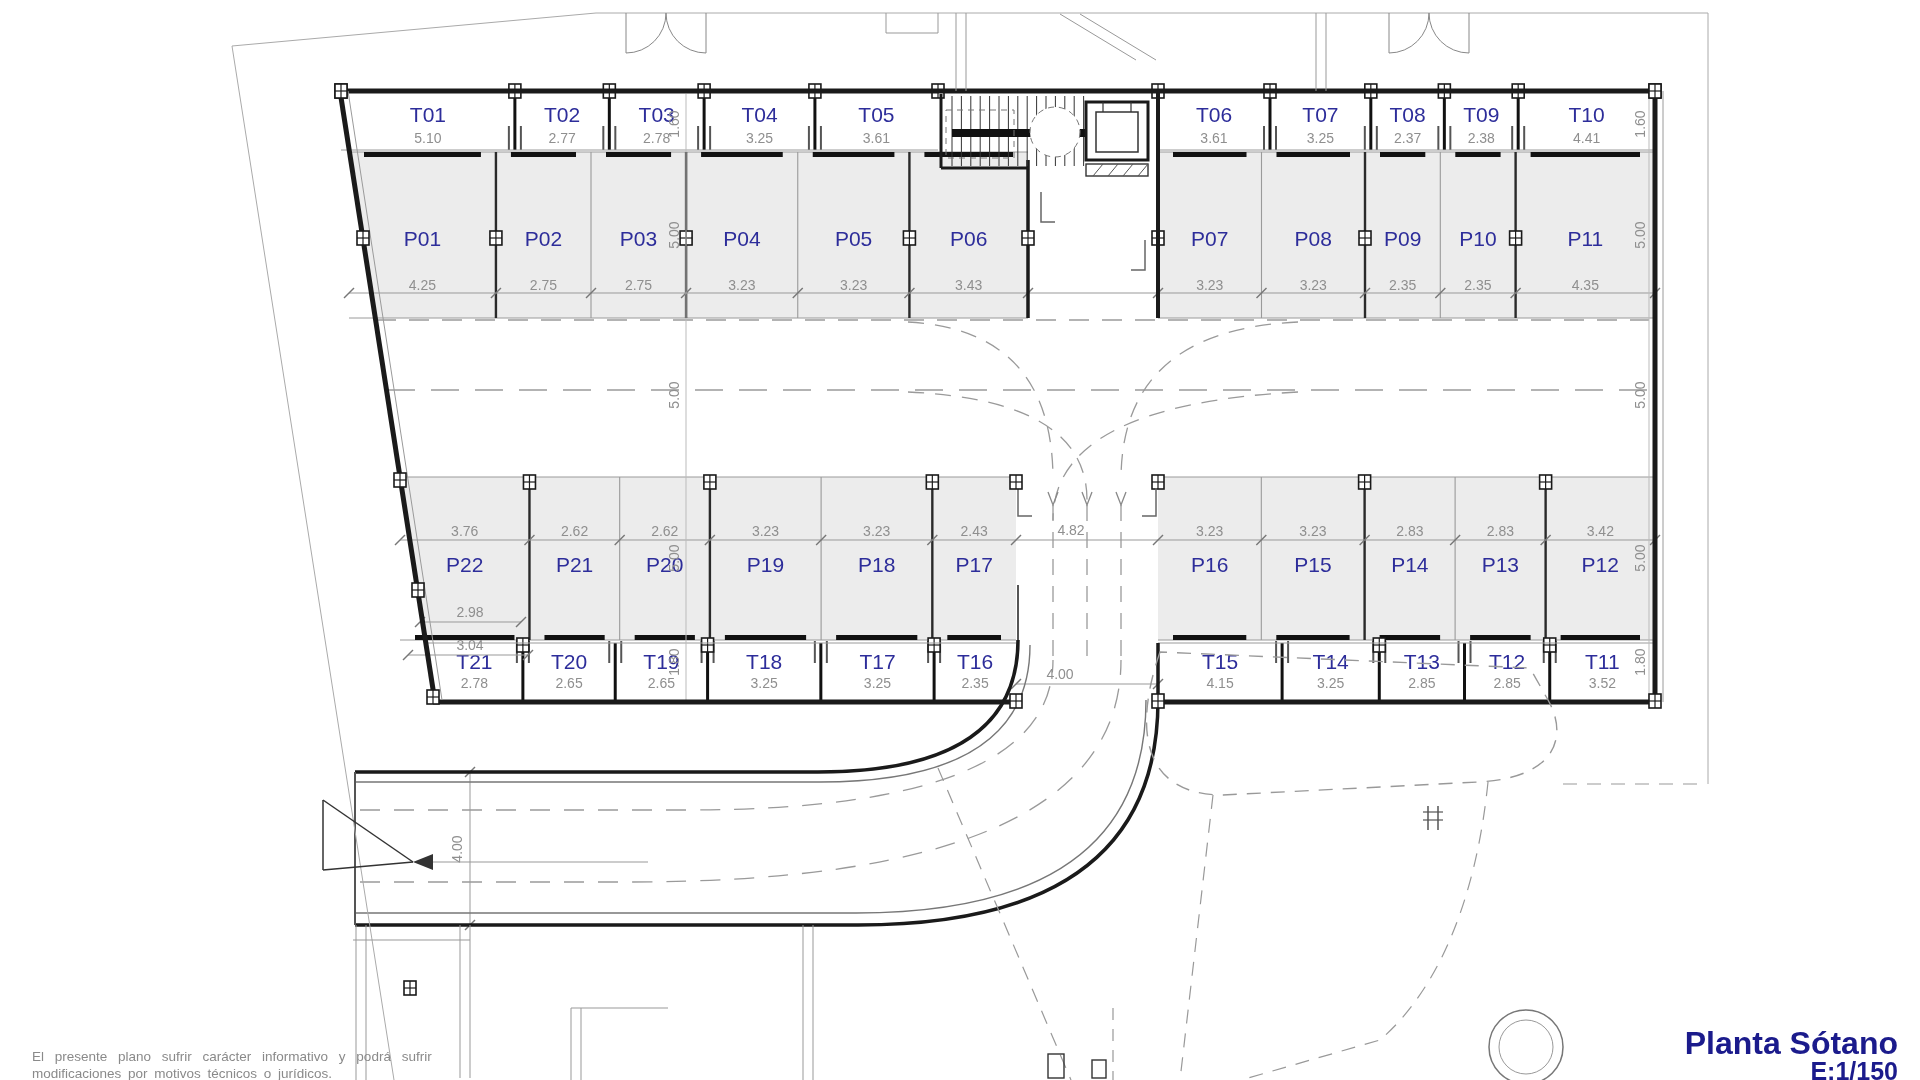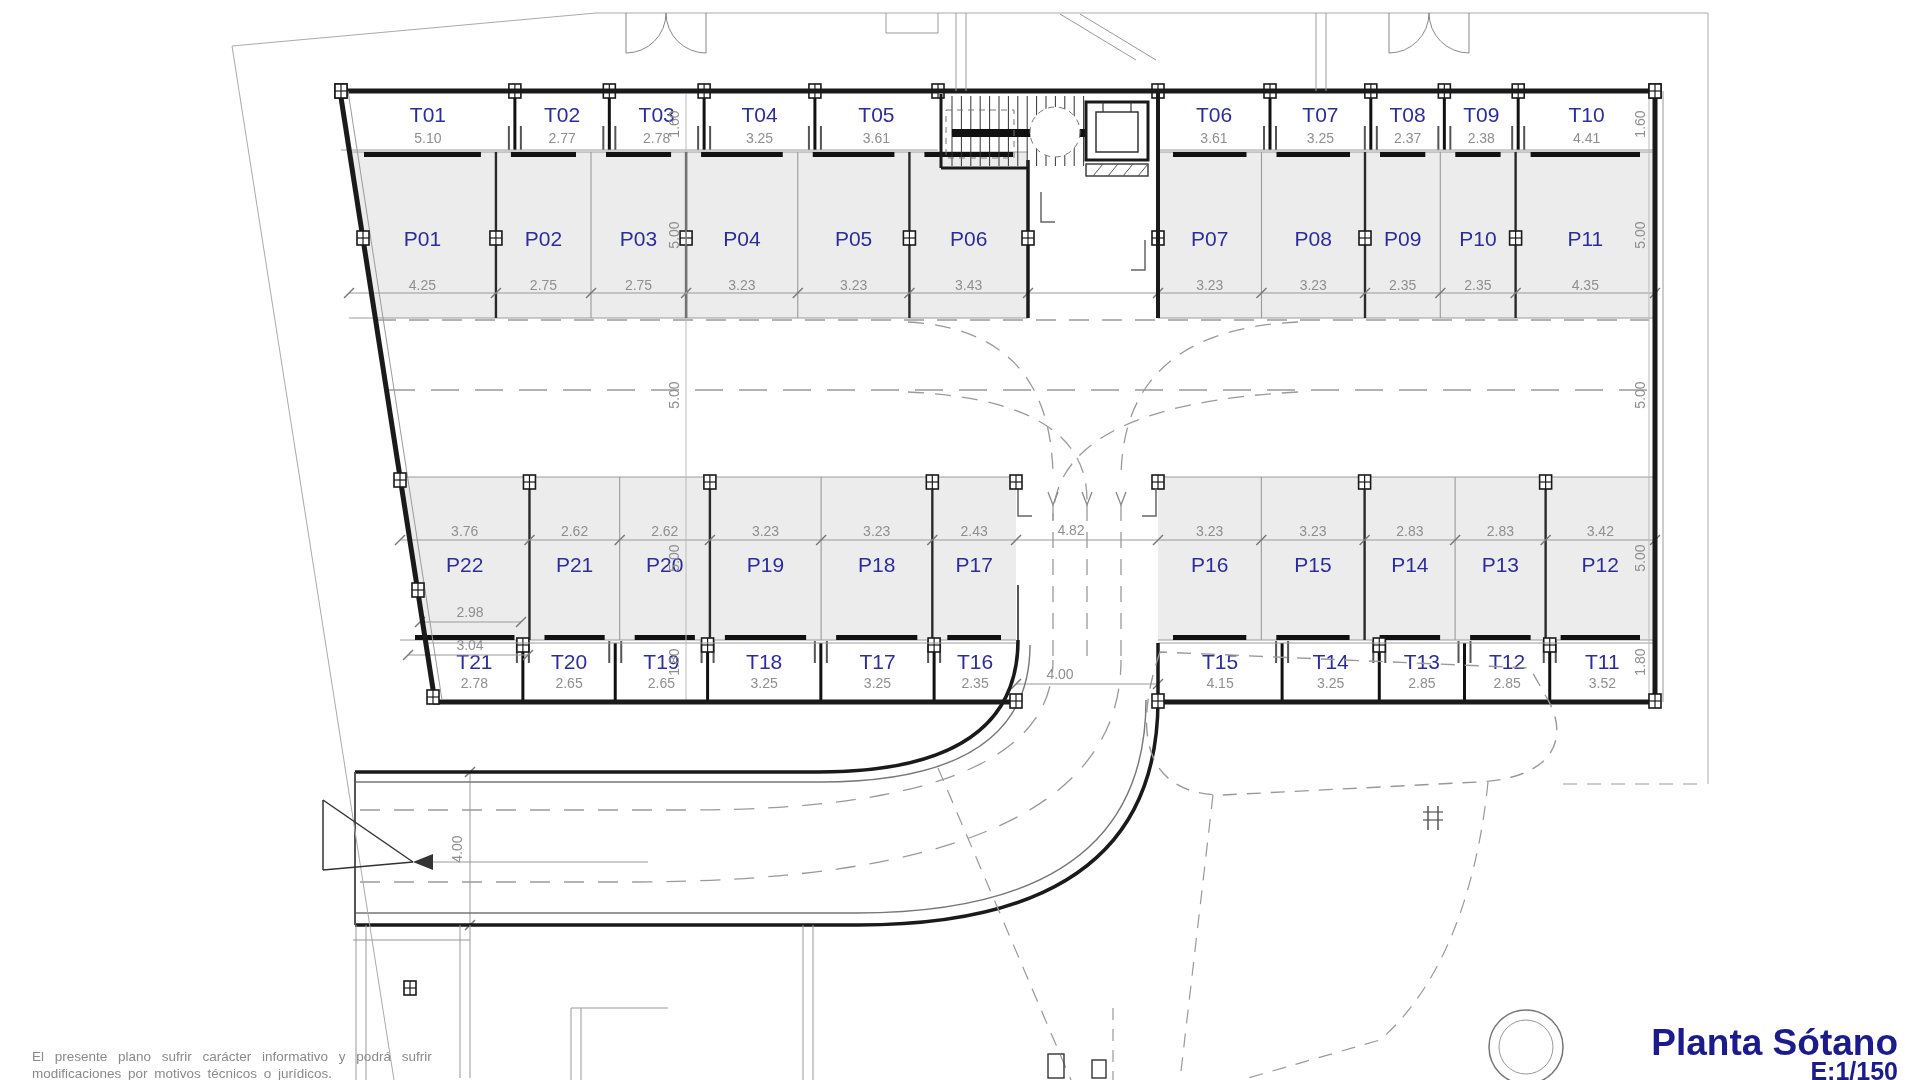--- a/index.html
+++ b/index.html
@@ -7,21 +7,21 @@
        font-family:"Liberation Sans", sans-serif;}
   .canvas{position:absolute;left:8px;top:0;width:1920px;height:1080px;}
   #plan-svg{position:absolute;left:0;top:0;width:1920px;height:1080px;}
   #plan-svg text{font-family:"Liberation Sans", sans-serif;}
   .disclaimer{position:absolute;left:24px;top:1048px;color:#8a8a8a;
       font-size:13.5px;line-height:17px;}
   .disclaimer .l1{word-spacing:7px;}
   .disclaimer .l2{word-spacing:3px;}
   .title-block{position:absolute;right:30px;top:1028px;text-align:right;
       color:#1b1b8c;font-weight:bold;}
-  .plan-title{font-size:37px;line-height:30px;}
+  .plan-title{font-size:32px;line-height:30px;}
   .plan-scale{font-size:25px;line-height:27px;}
 </style>
 </head>
 <body>
 
 <div class="canvas">
   <svg id="plan-svg" viewBox="0 0 1920 1080">
       <g>
         <polygon points="341,152 1020,152 1020,318 367,318" fill="#ececec"></polygon>
       </g>

